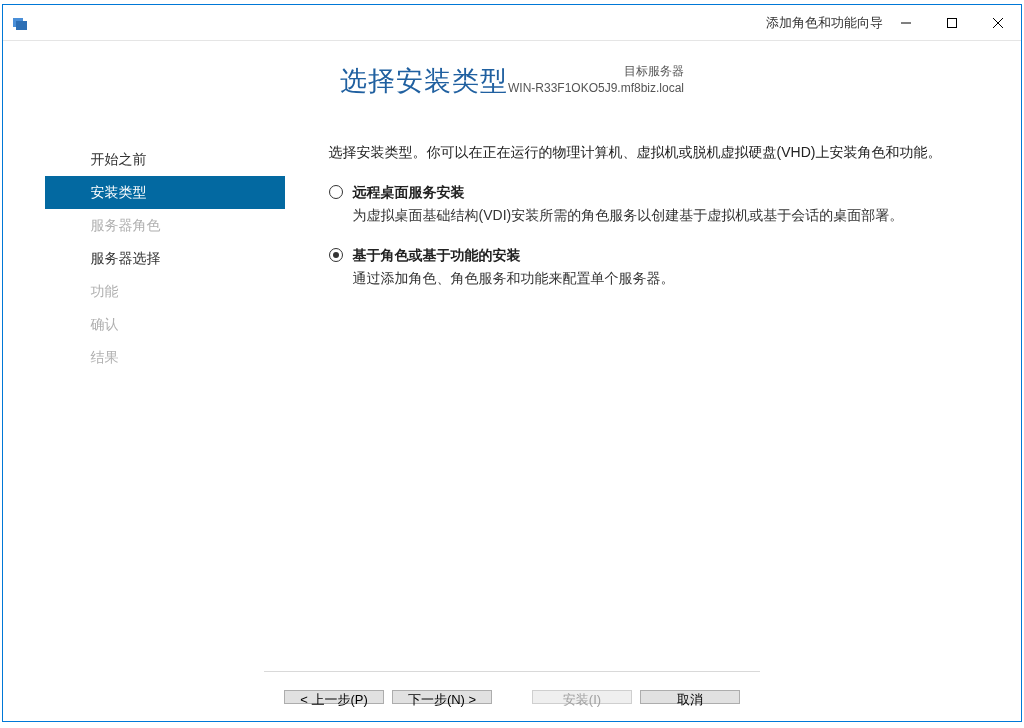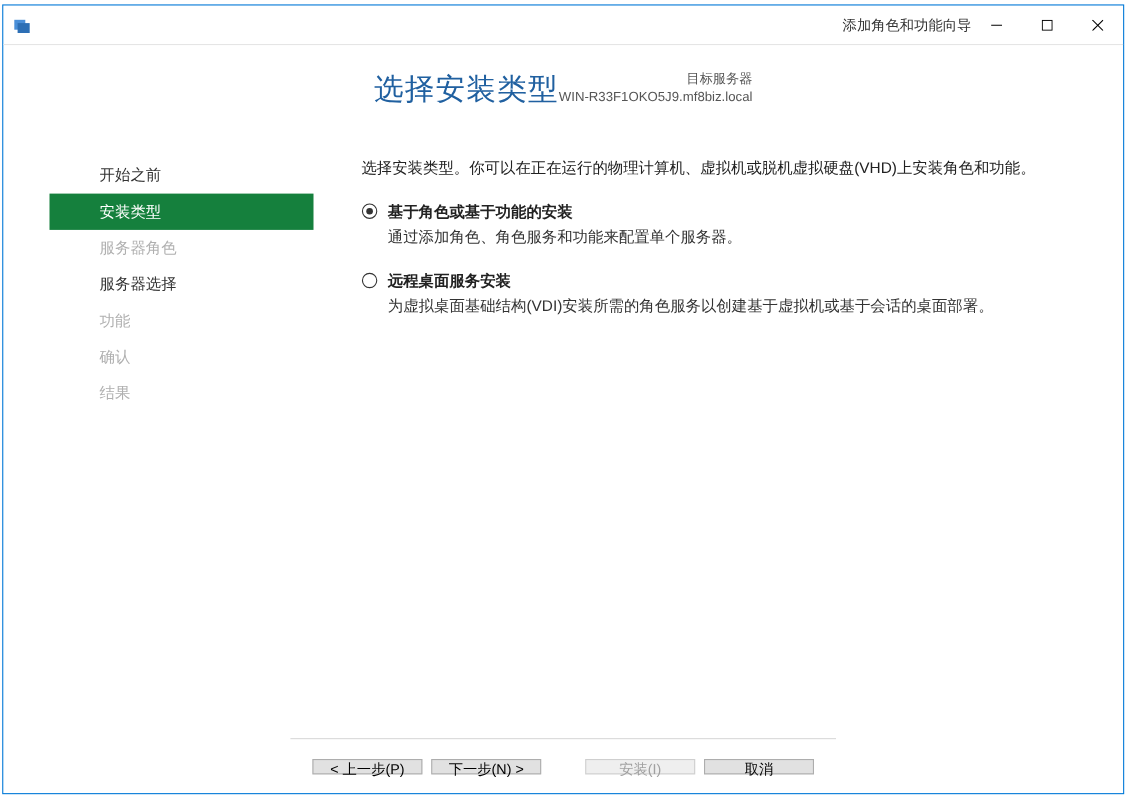--- a/index.html
+++ b/index.html
@@ -10,21 +10,21 @@
   .title-text { font-size: 13px; flex: 1; text-align: right; }
   .win-controls { display: flex; height: 100%; }
   .win-btn { width: 46px; height: 100%; display: flex; align-items: center; justify-content: center; font-size: 14px; background: none; border: none; cursor: pointer; }
   .body { flex: 1; display: flex; flex-direction: column; align-items: center; }
   .header-area { padding: 22px 38px 0 38px; display: flex; justify-content: space-between; align-items: flex-start; height: 90px; }
   .page-title { font-size: 27px; color: #2060a0; font-weight: 300; letter-spacing: 1px; }
   .target-box { text-align: right; font-size: 12px; color: #555; line-height: 1.4; }
   .content-row { flex: 1; display: flex; padding: 0 38px 0 0; gap: 44px; }
   .sidebar { width: 240px; padding-top: 12px; }
   .side-item { padding: 6px 0 6px 46px; font-size: 14px; color: #333; cursor: pointer; line-height: 1.5; }
-  .side-item.selected { background: #15803d; color: #fff; }
+  .side-item.selected { background: #0369a1; color: #fff; }
   .side-item.disabled { color: #b0b0b0; cursor: default; }
   .main { flex: 1; padding-top: 10px; font-size: 14px; color: #222; line-height: 1.6; }
   .instruction { margin-bottom: 18px; }
   .option-row { display: flex; align-items: flex-start; margin-bottom: 18px; }
   .radio { width: 14px; height: 14px; border: 1px solid #333; border-radius: 50%; margin-top: 4px; margin-right: 10px; display: flex; align-items: center; justify-content: center; flex-shrink: 0; }
   .radio.sel::after { content: ""; width: 6px; height: 6px; background: #333; border-radius: 50%; display: block; }
   .opt-text .opt-title { font-weight: bold; }
   .opt-text .opt-desc { color: #333; }
   .footer { height: 50px; border-top: 1px solid #d9d9d9; display: flex; justify-content: flex-end; align-items: center; padding: 0 20px; gap: 8px; }
   .footer .gap { width: 24px; }
@@ -83,32 +83,32 @@
         <div class="side-item">服务器选择</div>
         <div class="side-item disabled">功能</div>
         <div class="side-item disabled">确认</div>
         <div class="side-item disabled">结果</div>
       </div>
 
       <div class="main">
         <div class="instruction">选择安装类型。你可以在正在运行的物理计算机、虚拟机或脱机虚拟硬盘(VHD)上安装角色和功能。</div>
 
         <div class="option-row">
+          <span class="radio"></span>
+          <div class="opt-text">
+            <div class="opt-title">远程桌面服务安装</div>
+            <div class="opt-desc">为虚拟桌面基础结构(VDI)安装所需的角色服务以创建基于虚拟机或基于会话的桌面部署。</div>
+          </div>
+        </div>
+
+        <div class="option-row">
           <span class="radio sel"></span>
           <div class="opt-text">
             <div class="opt-title">基于角色或基于功能的安装</div>
             <div class="opt-desc">通过添加角色、角色服务和功能来配置单个服务器。</div>
-          </div>
-        </div>
-
-        <div class="option-row">
-          <span class="radio"></span>
-          <div class="opt-text">
-            <div class="opt-title">远程桌面服务安装</div>
-            <div class="opt-desc">为虚拟桌面基础结构(VDI)安装所需的角色服务以创建基于虚拟机或基于会话的桌面部署。</div>
           </div>
         </div>
       </div>
 
     </div>
 
     <div class="footer">
       <button class="ft-btn">&lt; 上一步(P)</button>
       <button class="ft-btn">下一步(N) &gt;</button>
       <span class="gap"></span>

